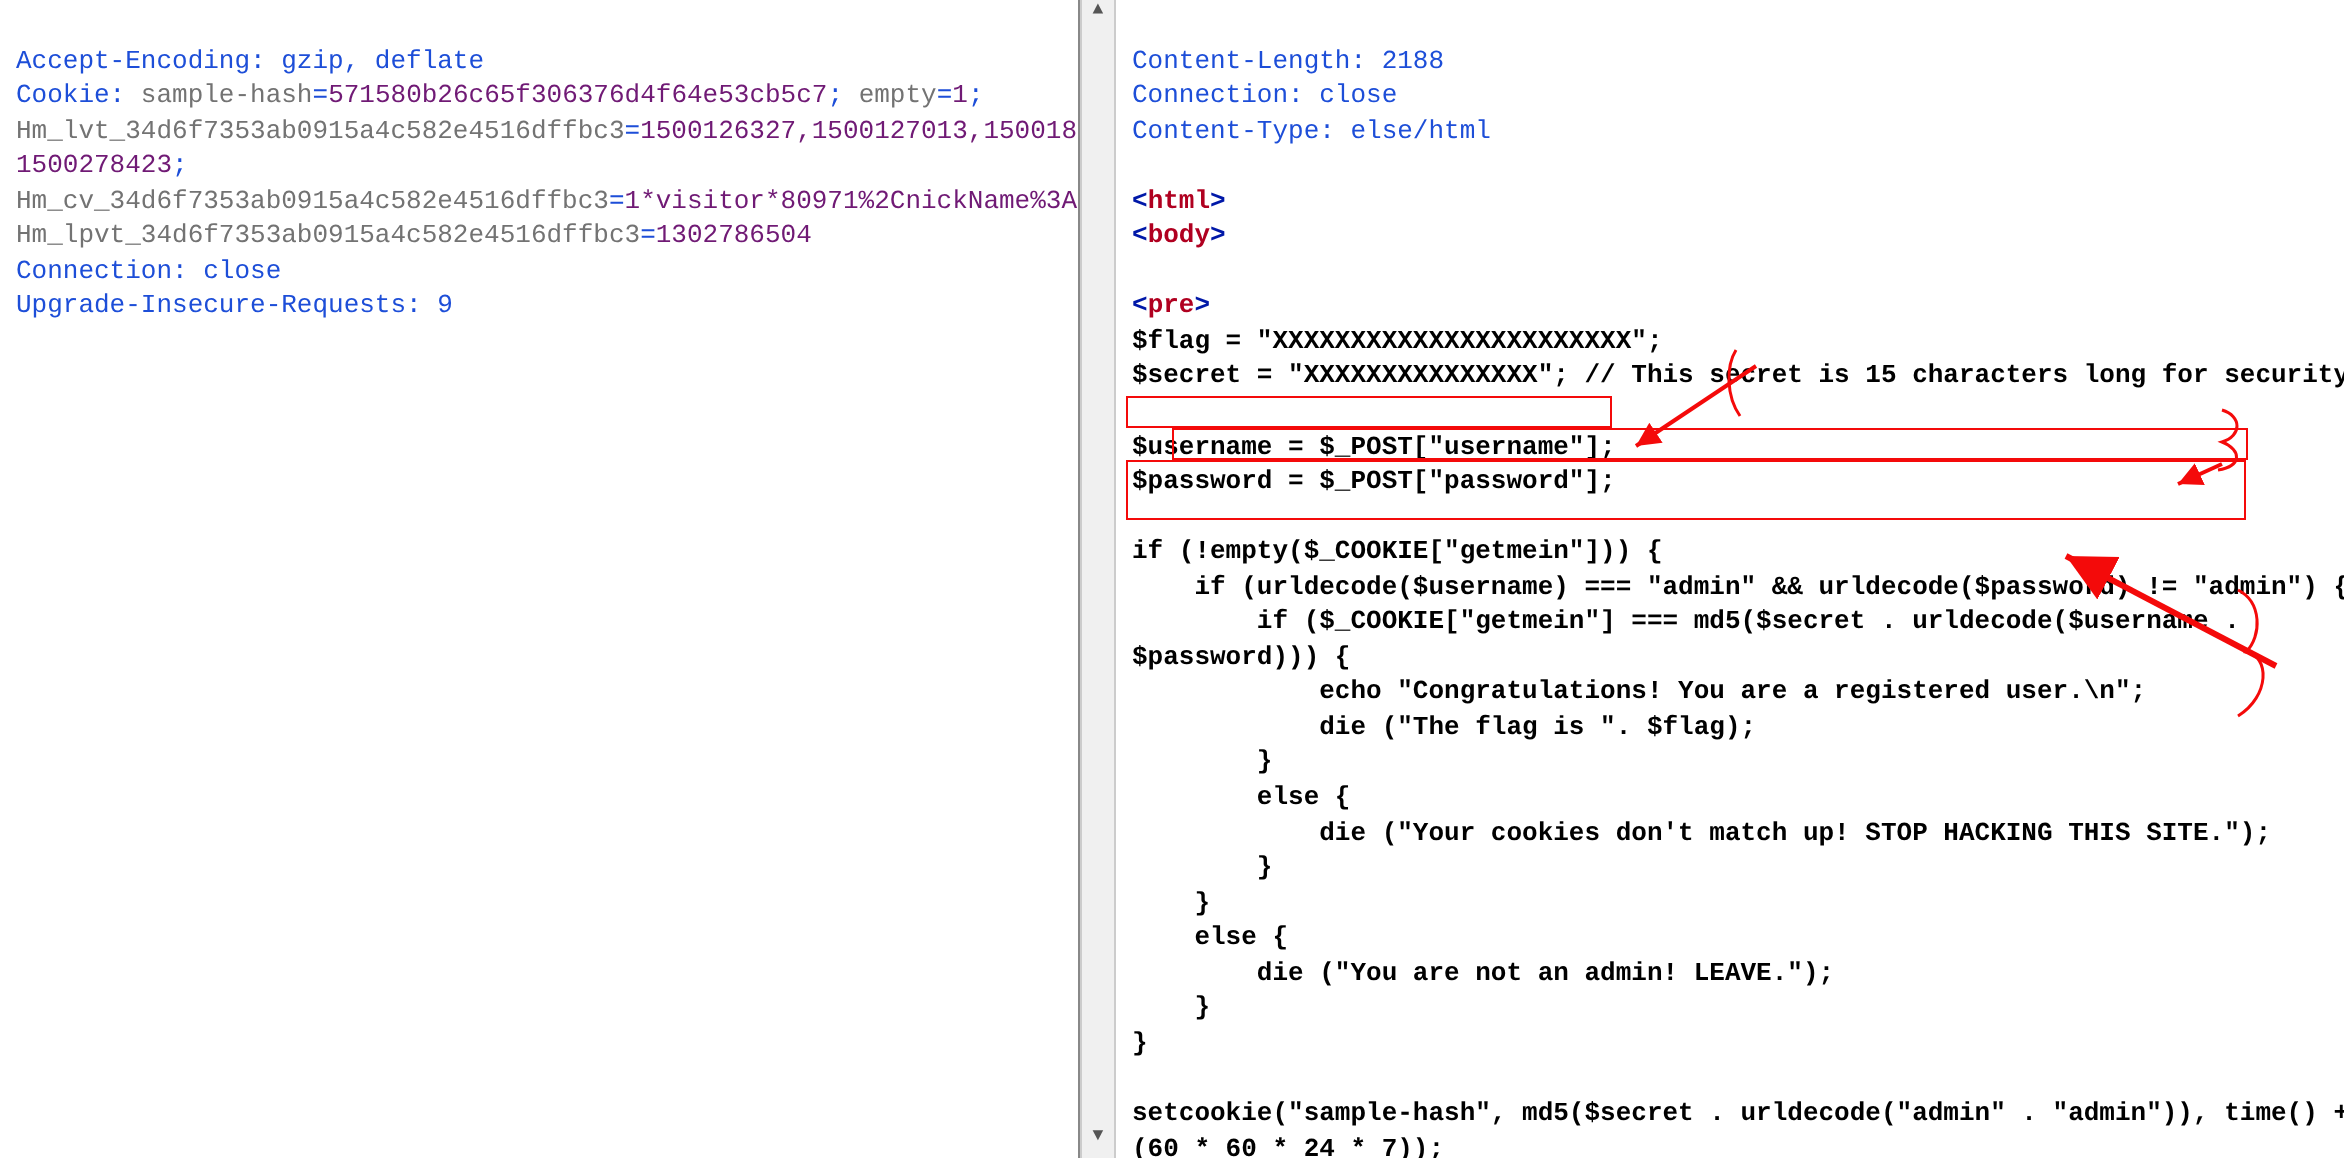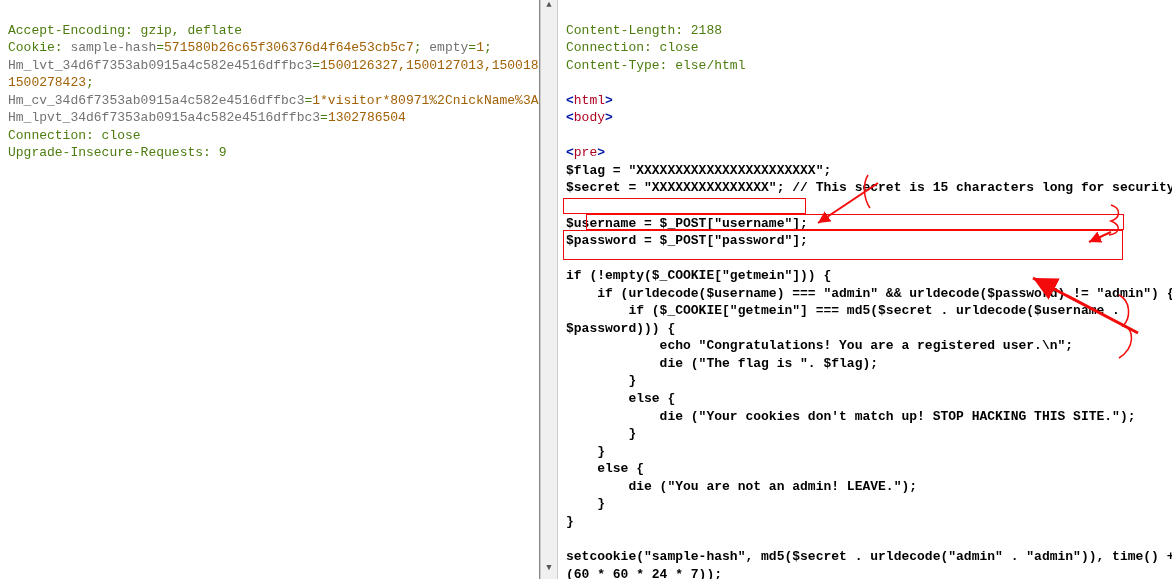--- a/index.html
+++ b/index.html
@@ -35,24 +35,24 @@
   .scroll-gutter .arrow-down {
     position: absolute; left:0; right:0; height:16px;
     text-align:center; font-size:9px; color:#555;
   }
   .scroll-gutter .arrow-up { top:0; }
   .scroll-gutter .arrow-down { bottom:0; }
   .right-panel {
     flex: 1;
     position: relative;
   }
-  .black { color:#4d7c0f; }
-  .blue { color:#a16207; }
+  .black { color:#1d4ed8; }
+  .blue { color:#701a75; }
   .teal { color:#737373; }
-  .tag  { color:#b00020; font-weight:normal; }
+  .tag  { color:#b00020; font-weight:bold; }
   .tag-bracket { color:#0018a8; font-weight:bold; }
   .code-bold { font-weight:bold; color:#000; }
 
   
   .annot-box {
     position: absolute;
     border: 1px solid #f40a0a;
     background: transparent;
     pointer-events: none;
   }

